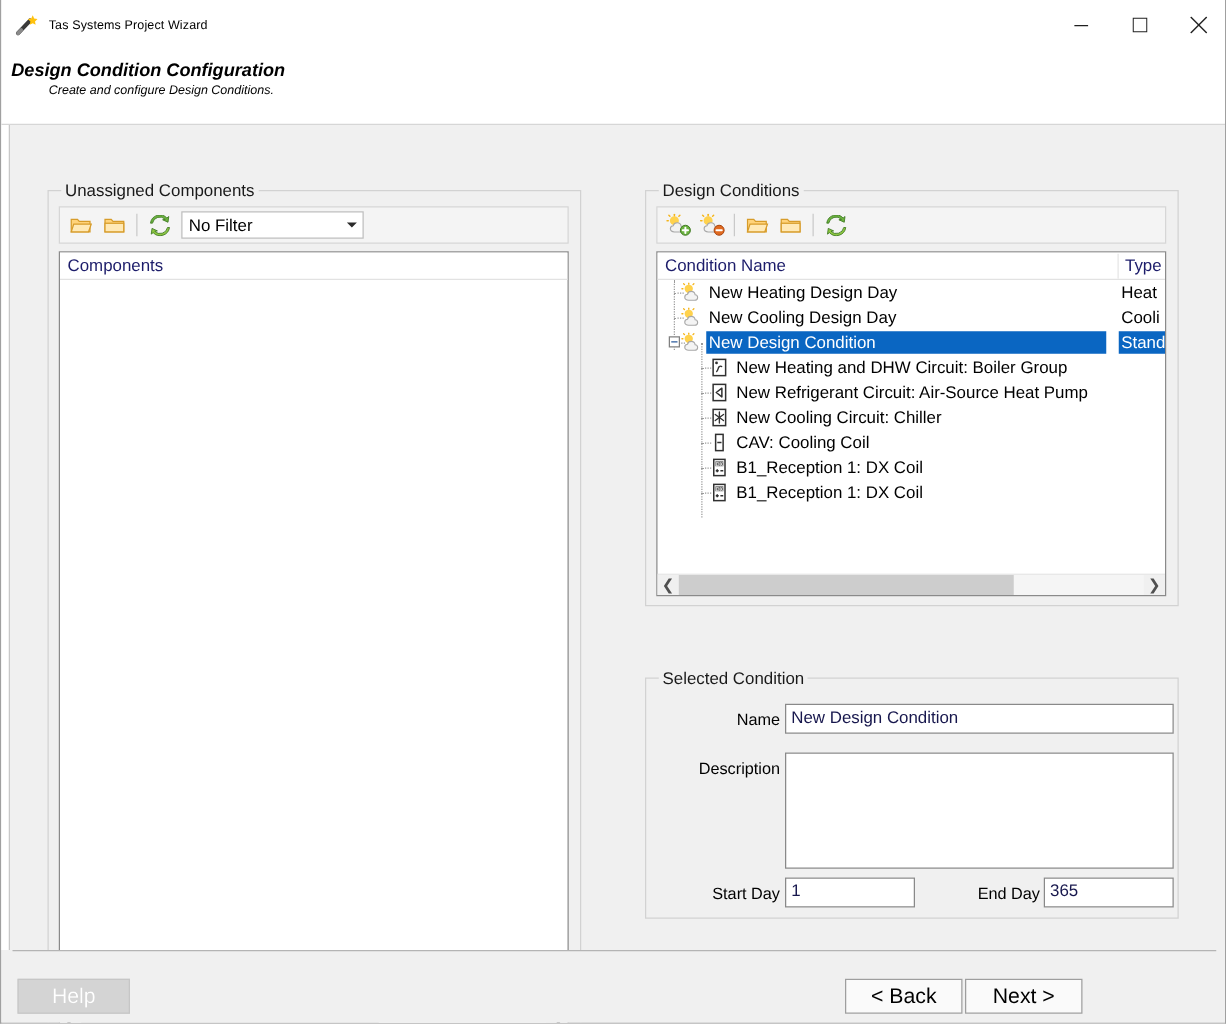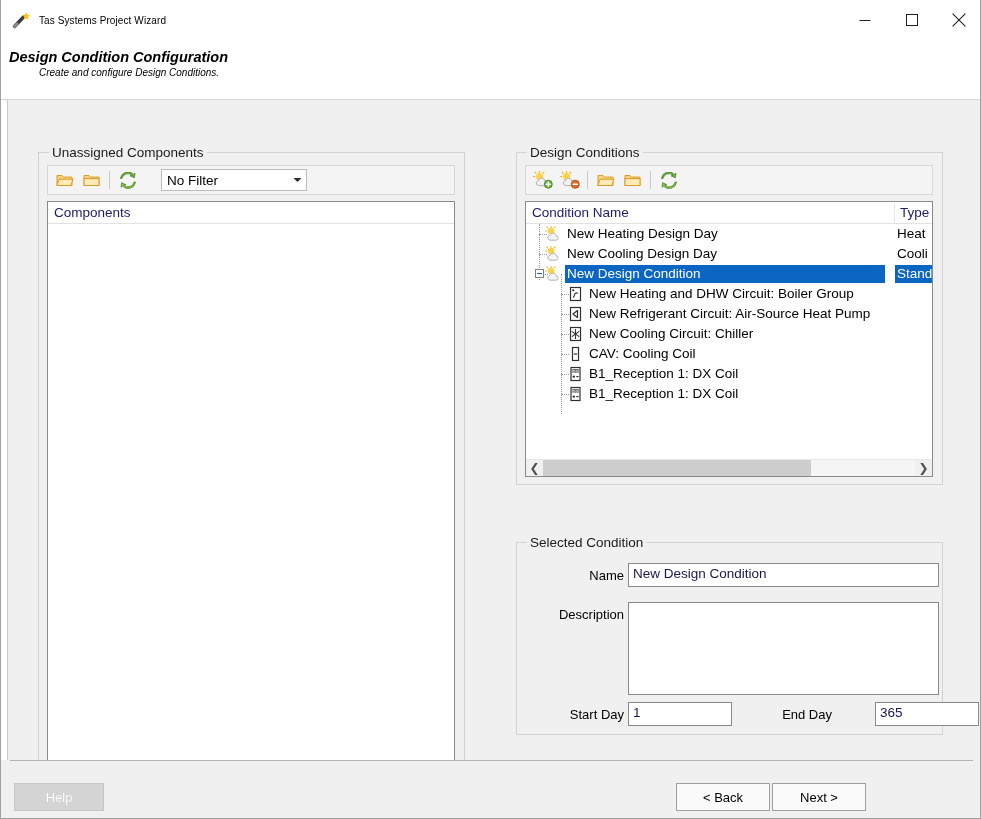--- a/index.html
+++ b/index.html
@@ -117,21 +117,21 @@
   }
   .tsep {
     width: 1px; height: 18px;
     background: #c9c9c9; margin: 0 4px;
   }
   .combo {
     position: relative;
     width: 146px; height: 22px;
     background: #ffffff;
     border: 1px solid #bdbdbd;
-    margin-left: 20px;
+    margin-left: 4px;
     display: flex; align-items: center;
   }
   .combo-val {
     font-size: 13.5px; color: #000000;
     padding-left: 5px; flex: 1;
     white-space: nowrap; overflow: hidden;
   }
   .combo-arrow {
     width: 17px; height: 20px;
     display: flex; align-items: center; justify-content: center;
@@ -255,21 +255,21 @@
   }
   .footer-rule {
     position: absolute; left: 9px; top: 0;
     width: 963px; height: 1px; background: #b4b4b4;
   }
   .btn {
     position: absolute;
     height: 28px;
     background: #f0f0f0;
     border: 1px solid #adadad;
-    font-size: 13px; color: #000000;
+    font-size: 17px; color: #000000;
     font-family: "Liberation Sans", sans-serif;
     cursor: default;
     display: flex; align-items: center; justify-content: center;
   }
   .btn.disabled {
     background: #d4d4d4;
     border-color: #c6c6c6;
     color: #ffffff;
     text-shadow: 0 0 0 #b0b0b0;
   }
@@ -601,21 +601,21 @@
         <div class="txtbox" style="left:112px; top:60px; width:311px; height:93px;">
           <span></span>
         </div>
 
         <div class="fld-label" style="left:12px; top:165px; width:96px;">Start Day</div>
         <div class="txtbox" style="left:112px; top:160px; width:104px; height:24px;">
           <span>1</span>
         </div>
 
         <div class="fld-label" style="left:232px; top:165px; width:84px;">End Day</div>
-        <div class="txtbox" style="left:319px; top:160px; width:104px; height:24px;margin-left:40px;">
+        <div class="txtbox" style="left:319px; top:160px; width:104px; height:24px;">
           <span>365</span>
         </div>
       </div>
     </div>
   </div>
 
   <div class="footer">
     <div class="footer-rule"></div>
     <div class="btn disabled" style="left:13px; top:23px; width:90px;">Help</div>
     <div class="btn alt" style="left:675px; top:23px; width:94px;">&lt; Back</div>

